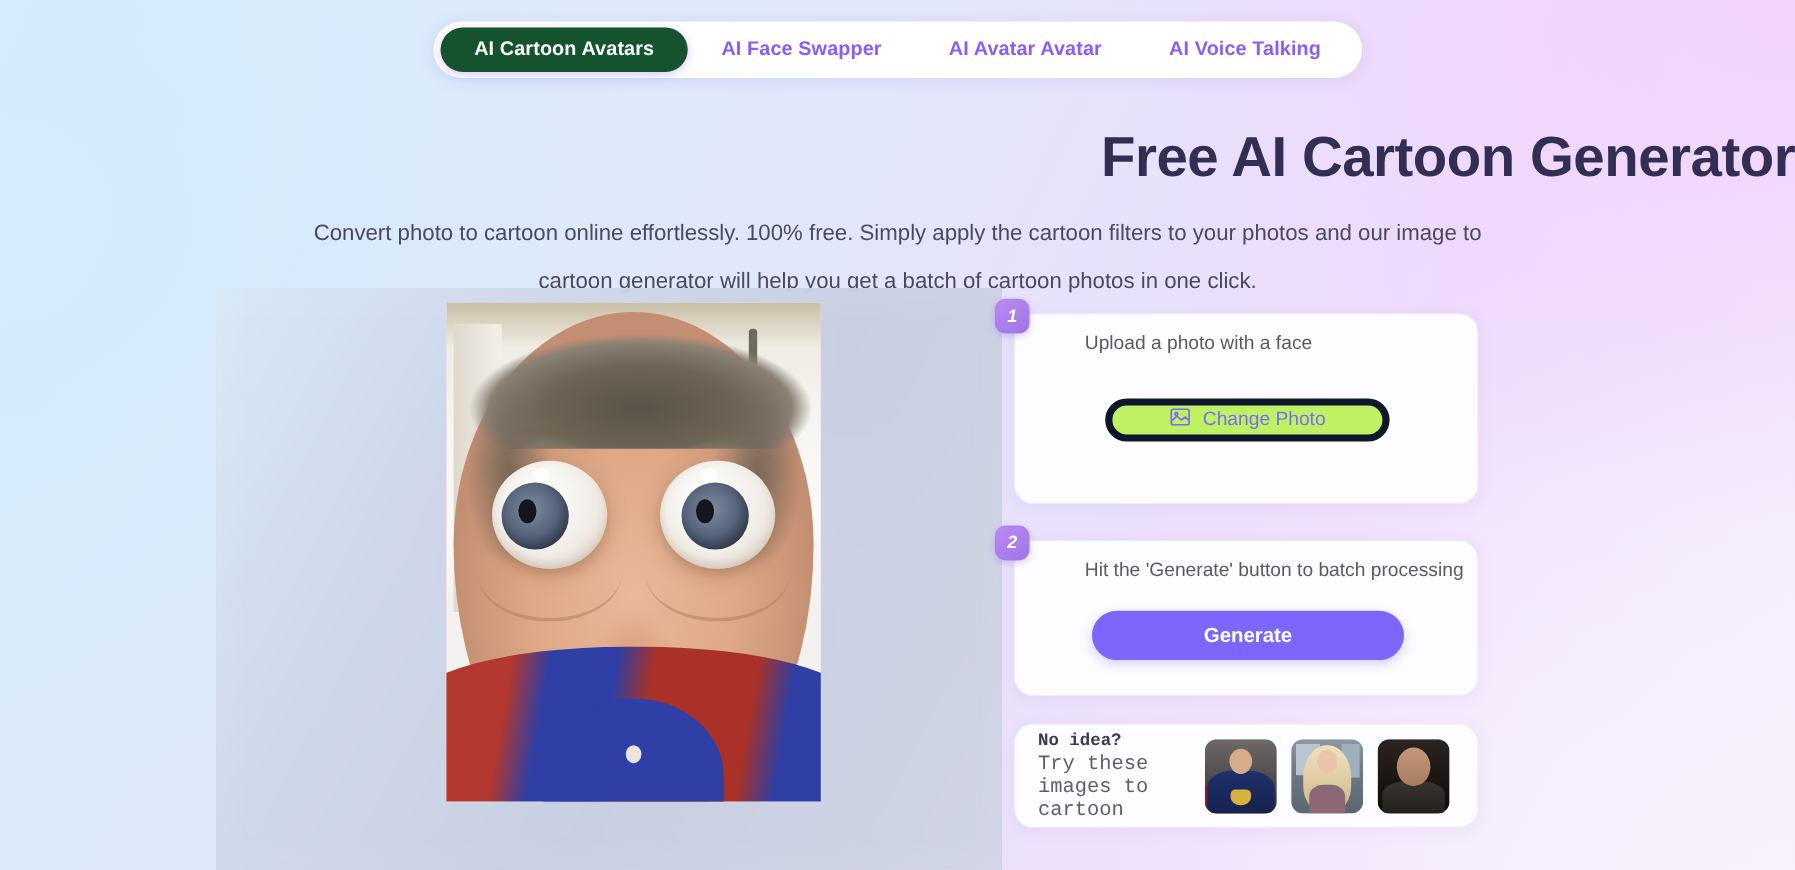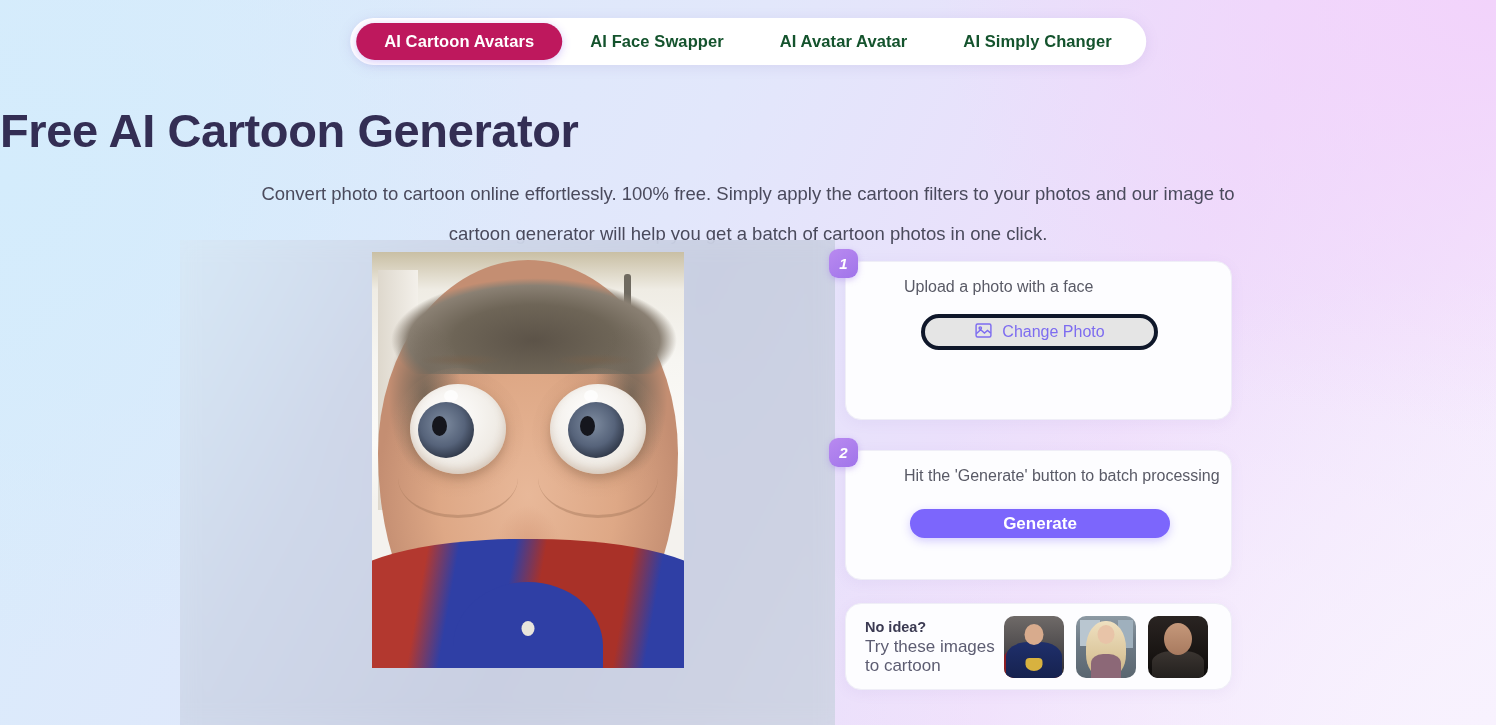--- a/index.html
+++ b/index.html
@@ -29,40 +29,40 @@
     align-items: center;
     background: #ffffff;
     border-radius: 30px;
     height: 47px;
     padding: 0 6px 0 6px;
     box-shadow: 0 2px 14px rgba(120,100,180,.13);
   }
   .tab {
     font-size: 16.5px;
     font-weight: bold;
-    color: #14532d;
+    color: #8b5cf6;
     padding: 0 28px;
     height: 37px;
     line-height: 37px;
     border-radius: 19px;
     white-space: nowrap;
     cursor: pointer;
     letter-spacing: .1px;
   }
   .tab.active {
-    background: #be185d;
+    background: #14532d;
     color: #ffffff;
     box-shadow: 0 2px 8px rgba(124,77,238,.30);
   }
 
   
   .page-title {
     position: absolute;
     top: 103px; left: 0; right: 0;
-    text-align: left;
+    text-align: right;
     font-size: 47px;
     font-weight: bold;
     color: #332e54;
     letter-spacing: -.4px;
   }
   .page-sub {
     position: absolute;
     top: 174px; left: 50%;
     transform: translateX(-50%);
     width: 1030px;
@@ -234,55 +234,55 @@
   }
   .step-text {
     position: absolute;
     left: 58px; top: 16px;
     font-size: 16px;
     color: #595a66;
   }
 
   .change-photo-btn {
     position: absolute;
-    left: 75px; top: 52px;
+    left: 75px; top: 70px;
     width: 237px; height: 36px;
-    border: 4px solid #0f172a;
+    border: 6px solid #0f172a;
     border-radius: 20px;
-    background: #e5e5e5;
+    background: #bef264;
     display: flex; align-items: center; justify-content: center;
     gap: 9px;
     cursor: pointer;
   }
   .change-photo-btn .label {
     font-size: 16px;
     color: #7d6cf0;
   }
 
   .generate-btn {
     position: absolute;
     left: 64px; top: 58px;
-    width: 260px; height: 29px;
+    width: 260px; height: 41px;
     border: none;
     border-radius: 21px;
     background: #7c66fc;
     color: #ffffff;
     font-family: "Liberation Sans", sans-serif;
     font-size: 17px;
     font-weight: bold;
     cursor: pointer;
     box-shadow: 0 3px 10px rgba(124,102,252,.32);
   }
 
   .ideas-inner {
     position: absolute; inset: 0;
     display: flex; align-items: center;
     padding-left: 19px;
   }
-  .ideas-text { width: 130px; }
+  .ideas-text { width: 130px; font-family: Liberation Mono, monospace; }
   .ideas-title {
     font-size: 14.5px; font-weight: bold; color: #3b3a52; line-height: 19px;
   }
   .ideas-desc {
     font-size: 17px; color: #5d5d72; line-height: 19px;
   }
   .thumbs { display: flex; gap: 12px; margin-left: 9px; }
   .thumb {
     width: 60px; height: 62px;
     border-radius: 10px;
@@ -321,21 +321,21 @@
   #thumb-3 .t-head { top: 7px; width: 28px; height: 32px; background: linear-gradient(180deg,#c5987a 0%,#a87a5f 100%); }
   #thumb-3 .t-body { width: 52px; height: 27px; background: linear-gradient(180deg,#3b3531 0%,#23201e 100%); }
 </style>
 </head>
 <body>
 
 <div class="tabbar-wrap">
   <div class="tab active">AI Cartoon Avatars</div>
   <div class="tab">AI Face Swapper</div>
   <div class="tab">AI Avatar Avatar</div>
-  <div class="tab">AI Simply Changer</div>
+  <div class="tab">AI Voice Talking</div>
 </div>
 
 <h1 class="page-title">Free AI Cartoon Generator</h1>
 <p class="page-sub">Convert photo to cartoon online effortlessly. 100% free. Simply apply the cartoon filters to your photos and our image to cartoon generator will help you get a batch of cartoon photos in one click.</p>
 
 <div class="preview-panel">
   <div class="preview-blur"></div>
   <div class="preview-photo">
     <div class="ph-room"></div>
     <div class="ph-frame"></div>

